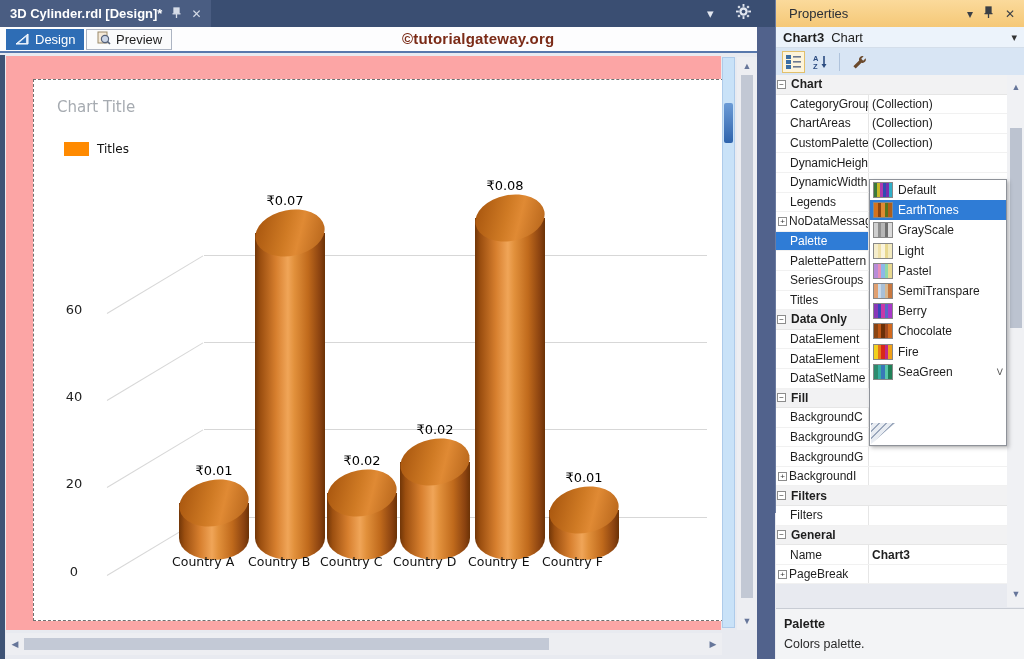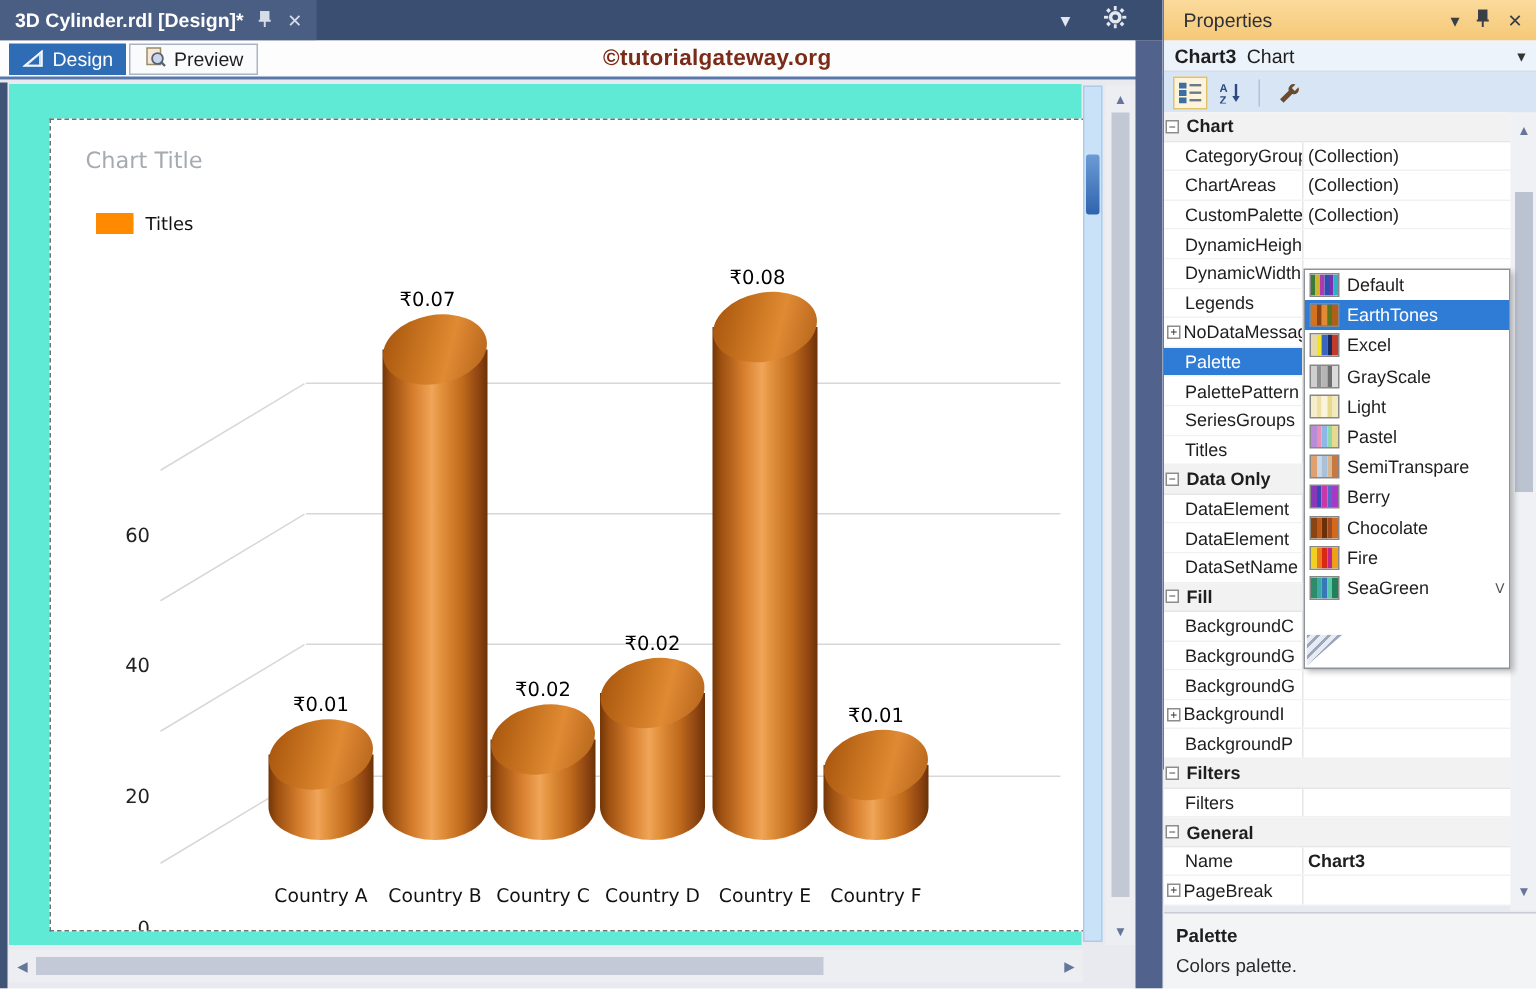--- a/index.html
+++ b/index.html
@@ -18,40 +18,40 @@
   
   .toolbar { position:absolute; left:0; top:27px; width:775px; height:26px; background:#FDFDFE; border-bottom:2px solid #5878AC; }
   .btn { position:absolute; top:2px; height:21px; display:flex; align-items:center; gap:5px; padding:0 9px; font-size:13px; }
   .btn-design { left:6px; background:#2E6DB5; color:#fff; }
   .btn-preview { left:86px; background:#FAFBFC; color:#1e1e1e; border:1px solid #ACB4C2; }
   .watermark { position:absolute; left:402px; top:3px; font-size:15px; font-weight:bold; color:#7B2B17; letter-spacing:0.2px; }
 
   
   .editor { position:absolute; left:0; top:55px; width:775px; height:604px; background:#E8EAF0; }
   .left-edge { position:absolute; left:0; top:0; width:5px; height:604px; background:#3E5375; }
-  .canvas { position:absolute; left:6px; top:1px; width:715px; height:574px; background:#5eead4; }
+  .canvas { position:absolute; left:6px; top:1px; width:715px; height:574px; background:#fca5a5; }
 
   .chart-box { position:absolute; left:27px; top:23px; width:691px; height:542px; background:#fff; border:1px dashed #707070; overflow:hidden; font-family:"DejaVu Sans", sans-serif; }
   .chart-title { position:absolute; left:23px; top:18px; font-size:15px; color:#A6ABB1; }
   .legend-swatch { position:absolute; left:30px; top:62px; width:25px; height:14px; }
   .legend-label { position:absolute; left:63px; top:62px; font-size:12px; color:#111; }
 
   .gl-h { position:absolute; height:1px; background:#D7D7D7; left:170px; width:503px; }
   .gl-d { position:absolute; height:1px; width:112px; background:#D7D7D7; left:73px; transform:rotate(-31deg); transform-origin:left center; }
-  .ytick { position:absolute; left:14px; width:52px; text-align:right; font-size:13px; color:#222;margin-top:48px; }
+  .ytick { position:absolute; left:14px; width:52px; text-align:center; font-size:13px; color:#222; }
 
   .cyl { position:absolute; width:70px; }
   .cyl-body { position:absolute; left:0; width:70px;
     background:linear-gradient(90deg,#713608 0%,#9c4f10 8%,#d77f2e 30%,#f0a558 47%,#e2913c 56%,#c06a1c 76%,#8a4210 93%,#6b3206 100%);
     border-radius:0 0 50% 50% / 0 0 22px 22px; }
   .cyl-top { position:absolute; left:0; width:70px; height:46px; border-radius:50%;
     background:linear-gradient(115deg,#a9570f 8%,#cf7a24 45%,#e08a34 62%,#b5641a 95%);
     transform:rotate(-11deg); }
   .dlabel { position:absolute; width:90px; text-align:center; font-size:13px; color:#000; }
-  .xlabel { position:absolute; width:84px; text-align:center; font-size:12.5px; color:#111; top:509px; }
+  .xlabel { position:absolute; width:84px; font-size:12.5px; color:#111; top:474px; }
 
   
   .inner-sb { position:absolute; left:722px; top:2px; width:13px; height:571px; background:#C9E2F8; border:1px solid #AECBEA; }
   .inner-thumb { position:absolute; left:1px; width:9px; top:45px; height:40px; background:linear-gradient(180deg,#6C9BD6,#2F64AD); border-radius:2px; }
 
   
   .vsb { position:absolute; left:737px; top:2px; width:20px; height:573px; background:#EDEEF2; }
   .vsb .thumb { position:absolute; left:4px; width:12px; top:18px; height:523px; background:#C2C8D4; }
   .sb-arrow { position:absolute; font-size:9px; color:#66769A; width:100%; text-align:center; }
   .hsb { position:absolute; left:6px; top:578px; width:716px; height:22px; background:#EDEEF2; }
@@ -398,24 +398,20 @@
           <span class="lbl">BackgroundG</span>
           <span class="val"></span>
         </div>
       <div class="row">
           <span class="lbl" style="padding-left:1px;">
             <span class="exp">+</span>
             <span>BackgroundI</span>
           </span>
           <span class="val"></span>
         </div>
-      <div class="row">
-          <span class="lbl">BackgroundP</span>
-          <span class="val"></span>
-        </div>
       <div class="row cat">
           <span class="exp">−</span>
           <span class="c-lbl">Filters</span>
         </div>
       <div class="row">
           <span class="lbl">Filters</span>
           <span class="val"></span>
         </div>
       <div class="row cat">
           <span class="exp">−</span>
@@ -457,30 +453,20 @@
             <i style="background: rgb(212, 115, 31);"></i>
             <i style="background: rgb(140, 69, 18);"></i>
             <i style="background: rgb(224, 138, 52);"></i>
             <i style="background: rgb(86, 118, 31);"></i>
             <i style="background: rgb(176, 94, 24);"></i>
           </span>
           <span class="dl">EarthTones</span>
         </div>
       <div class="ditem">
           <span class="swatch">
-            <i style="background: rgb(230, 216, 168);"></i>
-            <i style="background: rgb(240, 229, 32);"></i>
-            <i style="background: rgb(58, 100, 192);"></i>
-            <i style="background: rgb(21, 42, 96);"></i>
-            <i style="background: rgb(194, 59, 42);"></i>
-          </span>
-          <span class="dl">Excel</span>
-        </div>
-      <div class="ditem">
-          <span class="swatch">
             <i style="background: rgb(207, 207, 207);"></i>
             <i style="background: rgb(143, 143, 143);"></i>
             <i style="background: rgb(181, 181, 181);"></i>
             <i style="background: rgb(111, 111, 111);"></i>
             <i style="background: rgb(218, 218, 218);"></i>
           </span>
           <span class="dl">GrayScale</span>
         </div>
       <div class="ditem">
           <span class="swatch">

